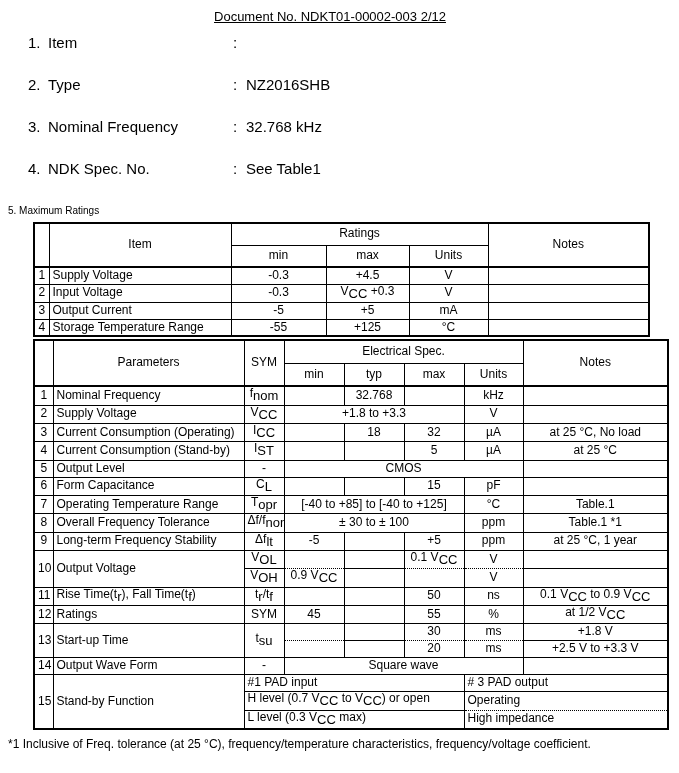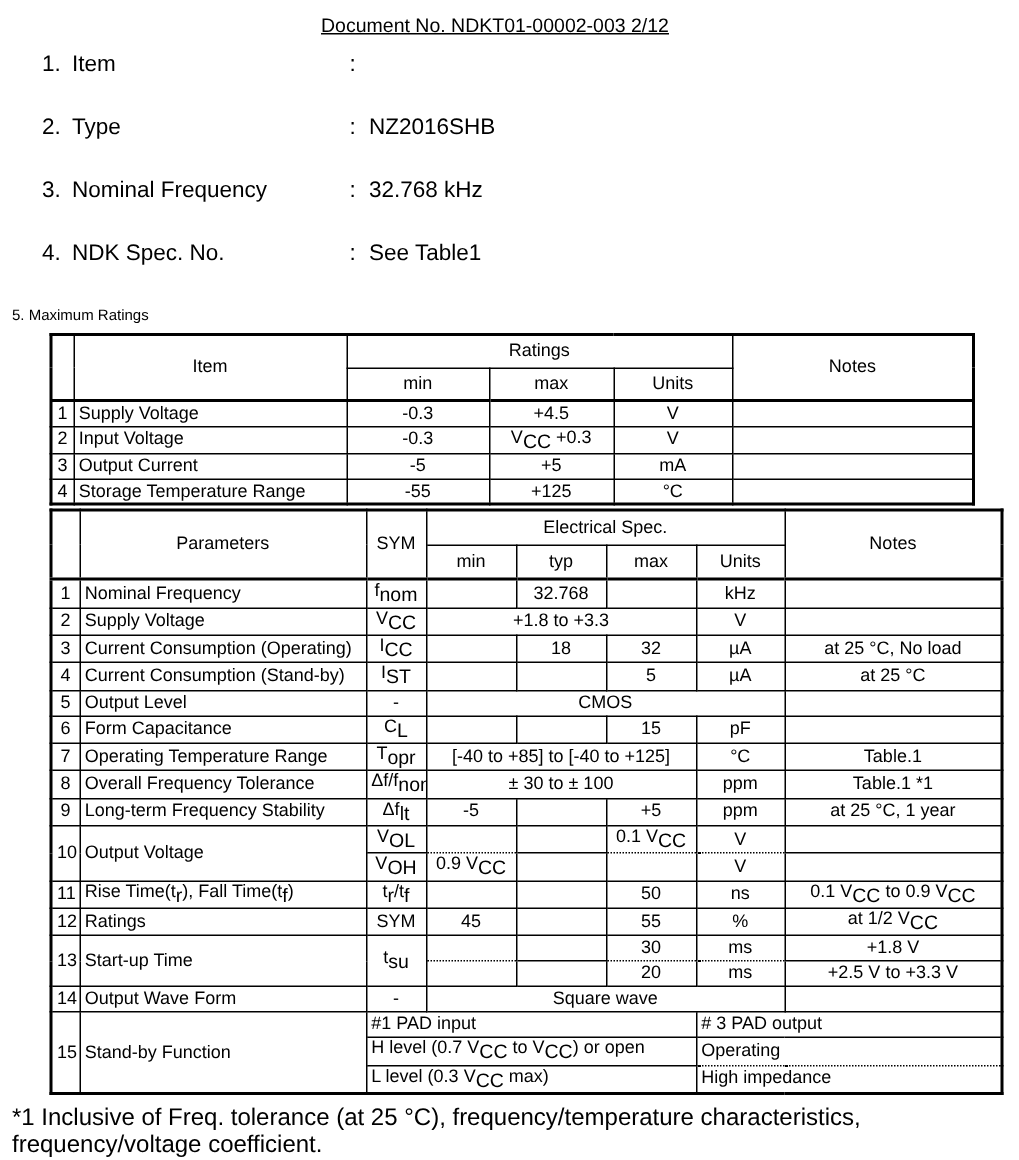--- a/index.html
+++ b/index.html
@@ -28,21 +28,21 @@
   td{ border-right:1px solid #000; border-bottom:1px solid #000;
       font-size:12px; text-align:center; padding:0 3px; height:17px;
       line-height:1.15; overflow:hidden; white-space:nowrap; box-sizing:border-box;}
   .t5 thead td{ height:22px; }
   .t6 thead td{ height:23px; }
   .hb{ border-bottom-width:2px; }          
   .bd{ border-bottom-style:dotted; }       
   .left{ text-align:left; }
   sub{ font-size:13px; }
   
-  .footnote{ font-size:16px; margin:7px 0 0 8px; }
+  .footnote{ font-size:12px; margin:7px 0 0 8px; }
 </style>
 </head>
 <body>
 
 <div class="page">
 
   <div class="docno">
     <span>Document No. NDKT01-00002-003 2/12</span>
   </div>
 

